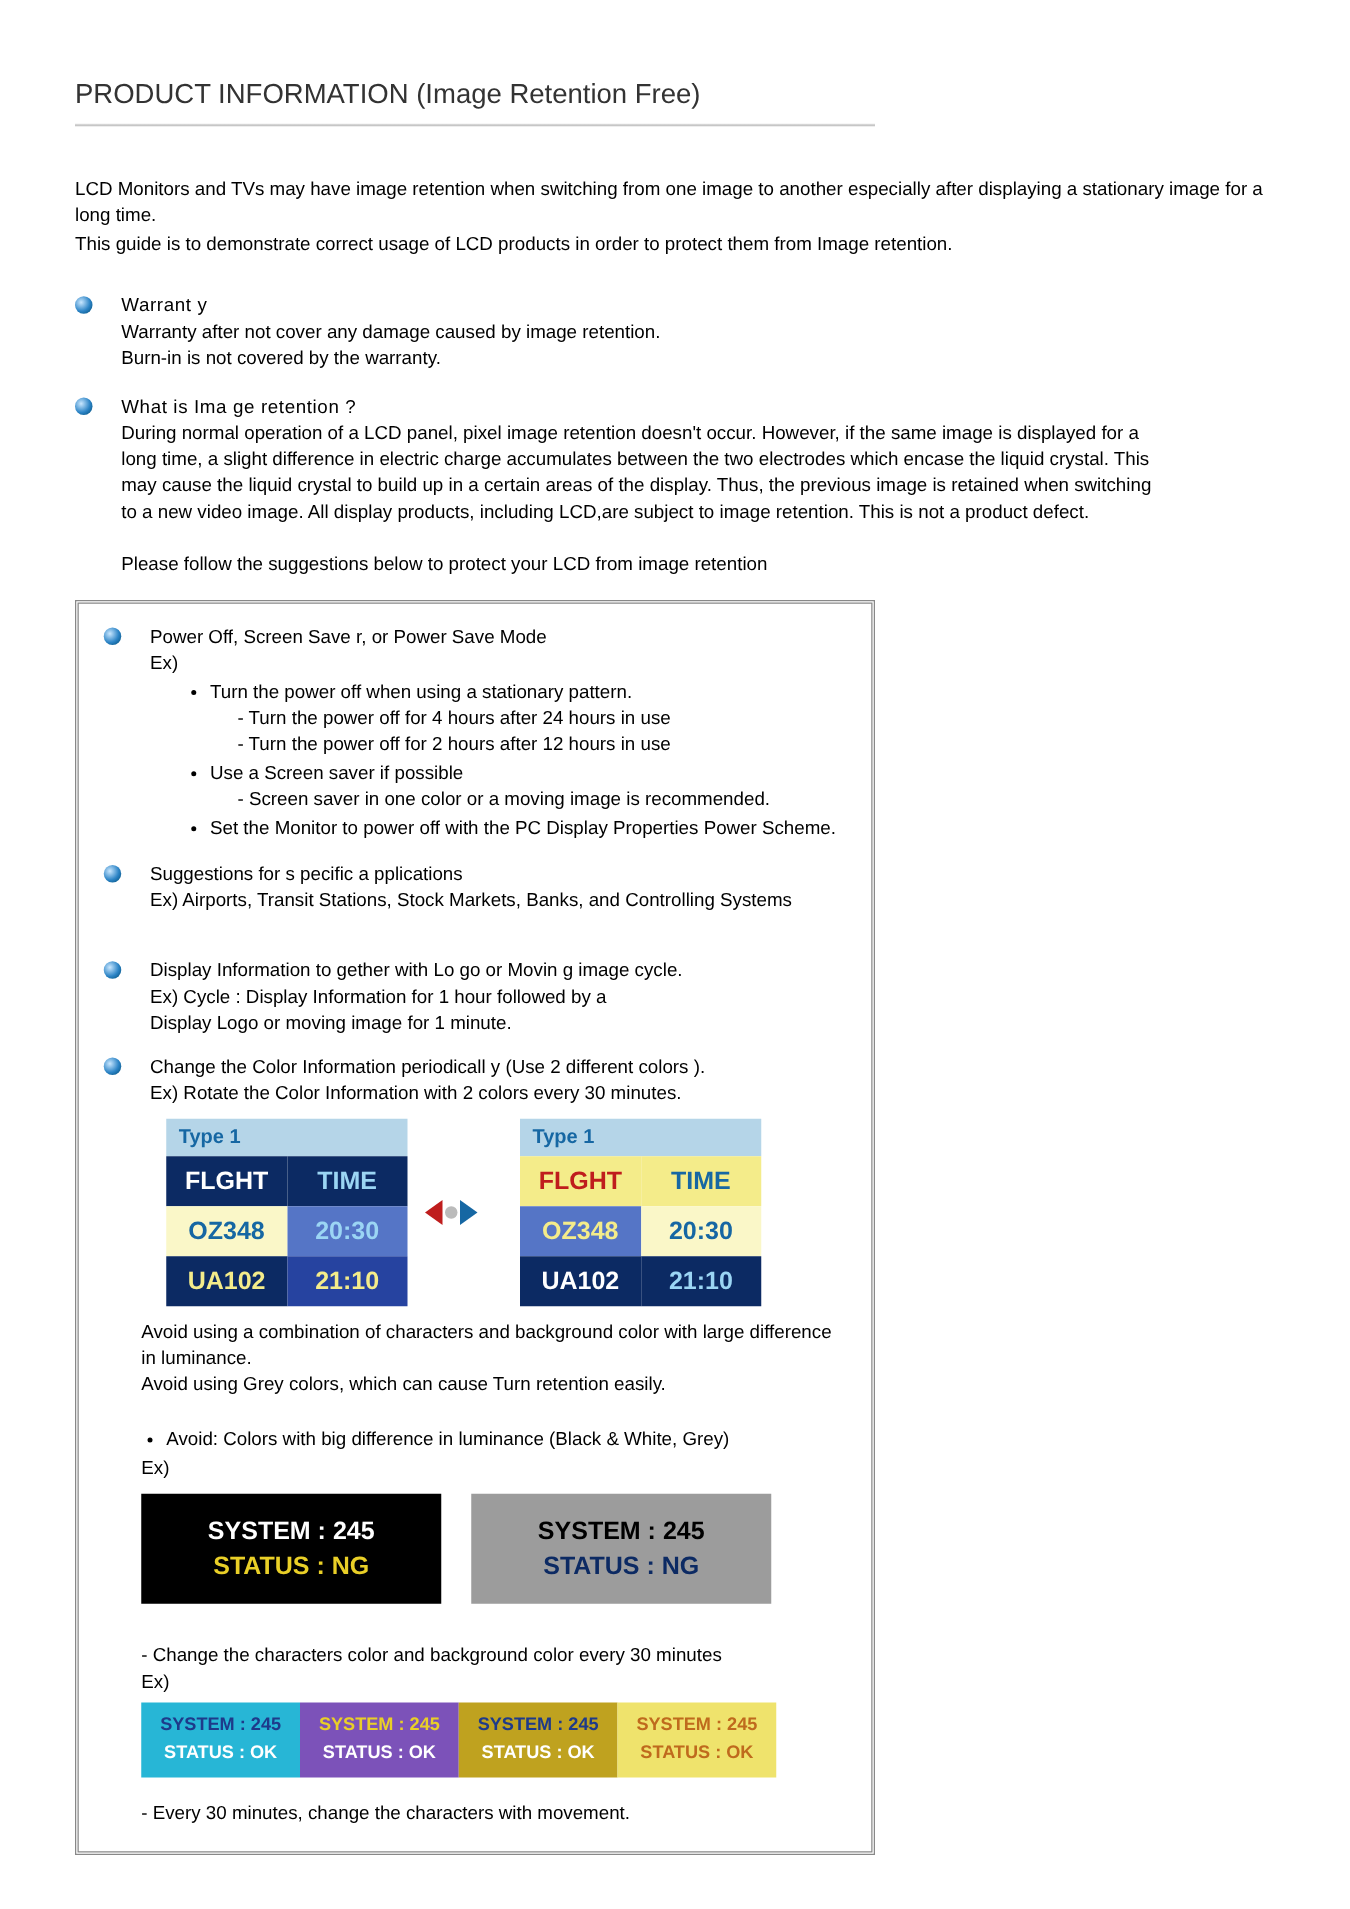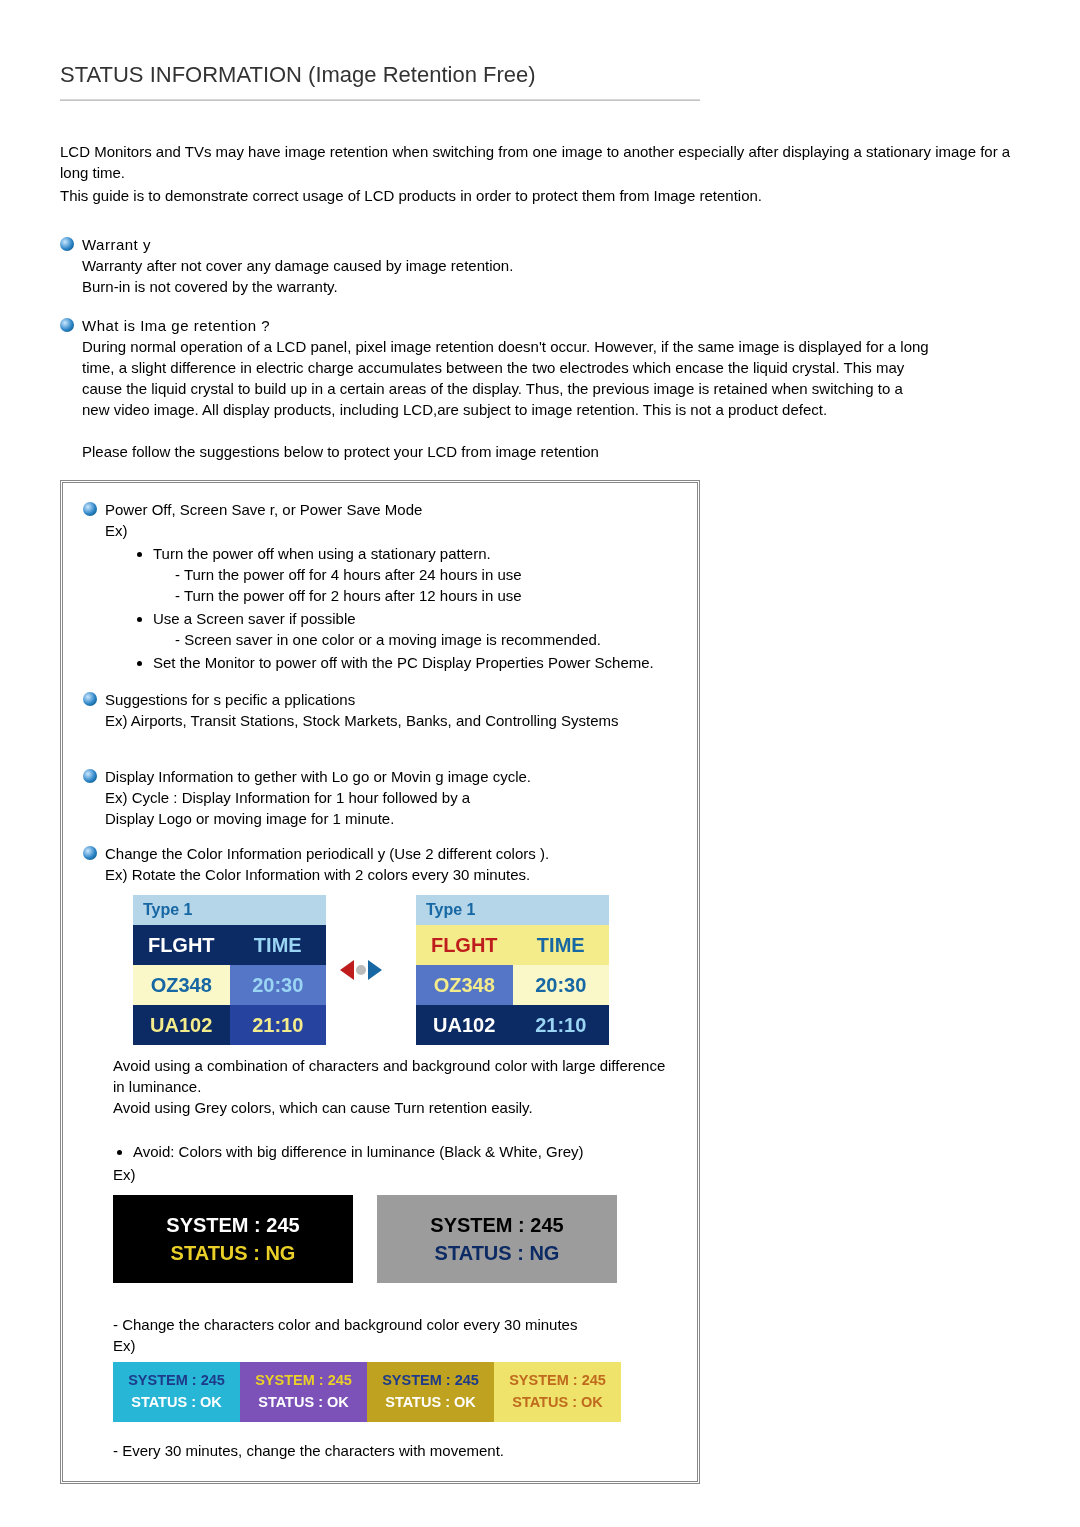--- a/index.html
+++ b/index.html
@@ -20,21 +20,21 @@
   .hr {
     height: 2px;
     background: linear-gradient(#e0e0e0, #bbb);
     margin-bottom: 40px;
     width: 640px;
   }
   .intro p { margin-bottom: 2px; }
   .intro { margin-bottom: 28px; }
   .bullet-item {
     display: flex;
-    gap: 8px;
+    gap: 23px;
     margin-bottom: 18px;
     width: 870px;
   }
   .bullet-icon {
     width: 14px;
     height: 14px;
     border-radius: 50%;
     background: radial-gradient(circle at 35% 35%, #c9e7ff, #2c84c6 55%, #0b5a8a 85%);
     flex: 0 0 14px;
     margin-top: 3px;
@@ -118,21 +118,21 @@
   .ok4 { background: #efe36c; }
   .ok-sys { color: #1e3a8a; }
   .ok-stat { color: #fff; }
   .ok4 .ok-stat, .ok4 .ok-sys { color: #bf6a1d; }
   .note { margin-left: 30px; margin-top: 18px; }
   .textblock { margin-left: 30px; }
 </style>
 </head>
 <body>
 
-<div class="title">STATUS INFORMATION (Image Retention Free)</div>
+<div class="title">PRODUCT INFORMATION (Image Retention Free)</div>
 <div class="hr"></div>
 
 <div class="intro">
   <p>LCD Monitors and TVs may have image retention when switching from one image to another especially after displaying a stationary image for a long time.</p>
   <p>This guide is to demonstrate correct usage of LCD products in order to protect them from Image retention.</p>
 </div>
 
 <div class="bullet-item">
   <div class="bullet-icon"></div>
   <div class="bullet-body">

